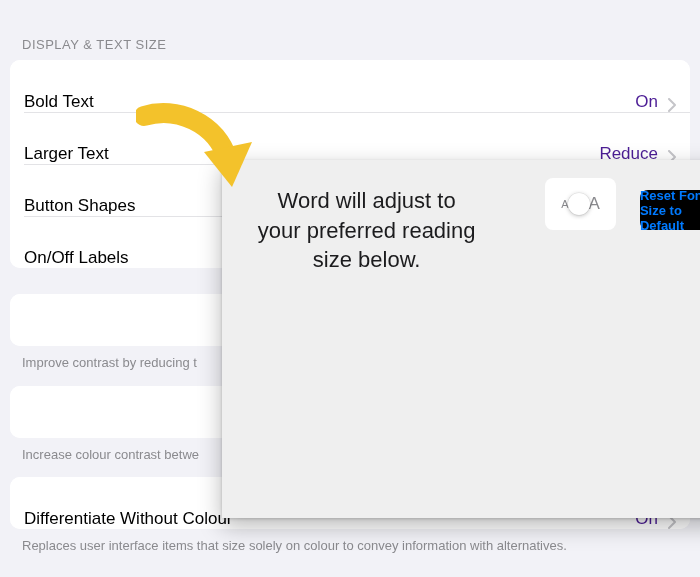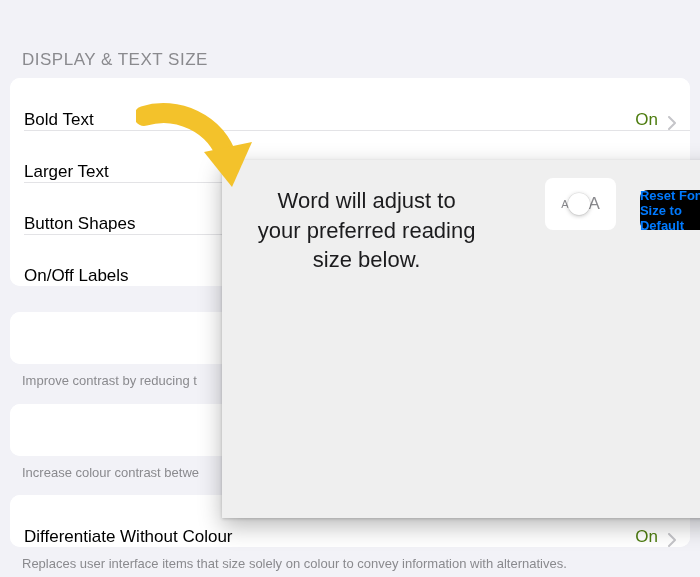--- a/index.html
+++ b/index.html
@@ -5,24 +5,24 @@
   * { box-sizing: border-box; margin: 0; padding: 0; }
   html, body { width: 700px; height: 577px; overflow: hidden; }
   body {
     font-family: -apple-system, "Helvetica Neue", Arial, sans-serif;
     background: #f2f2f7;
     position: relative;
     color: #000;
   }
   .page { padding: 0 10px 0 10px; }
   .section-header {
-    font-size: 17px;
+    font-size: 13px;
     letter-spacing: 0.5px;
     color: #8a8a8e;
-    padding: 50px 12px 8px 12px;
+    padding: 37px 12px 8px 12px;
     text-transform: uppercase;
   }
   .card {
     background: #fff;
     border-radius: 10px;
     overflow: hidden;
   }
   .row {
     display: flex;
     align-items: flex-end;
@@ -40,21 +40,21 @@
     background: #e3e3e6;
   }
   .row-label {
     font-size: 17px;
     color: #000;
     flex: 0 0 auto;
   }
   .row-spacer { flex: 1 1 auto; }
   .row-value {
     font-size: 17px;
-    color: #4d7c0f;
+    color: #4c1d95;
     margin-right: 10px;
   }
   .chevron {
     width: 8px; height: 14px;
     flex: 0 0 auto;
   }
   .chevron svg { display: block; }
   .section-footer {
     font-size: 13px;
     color: #8a8a8e;

